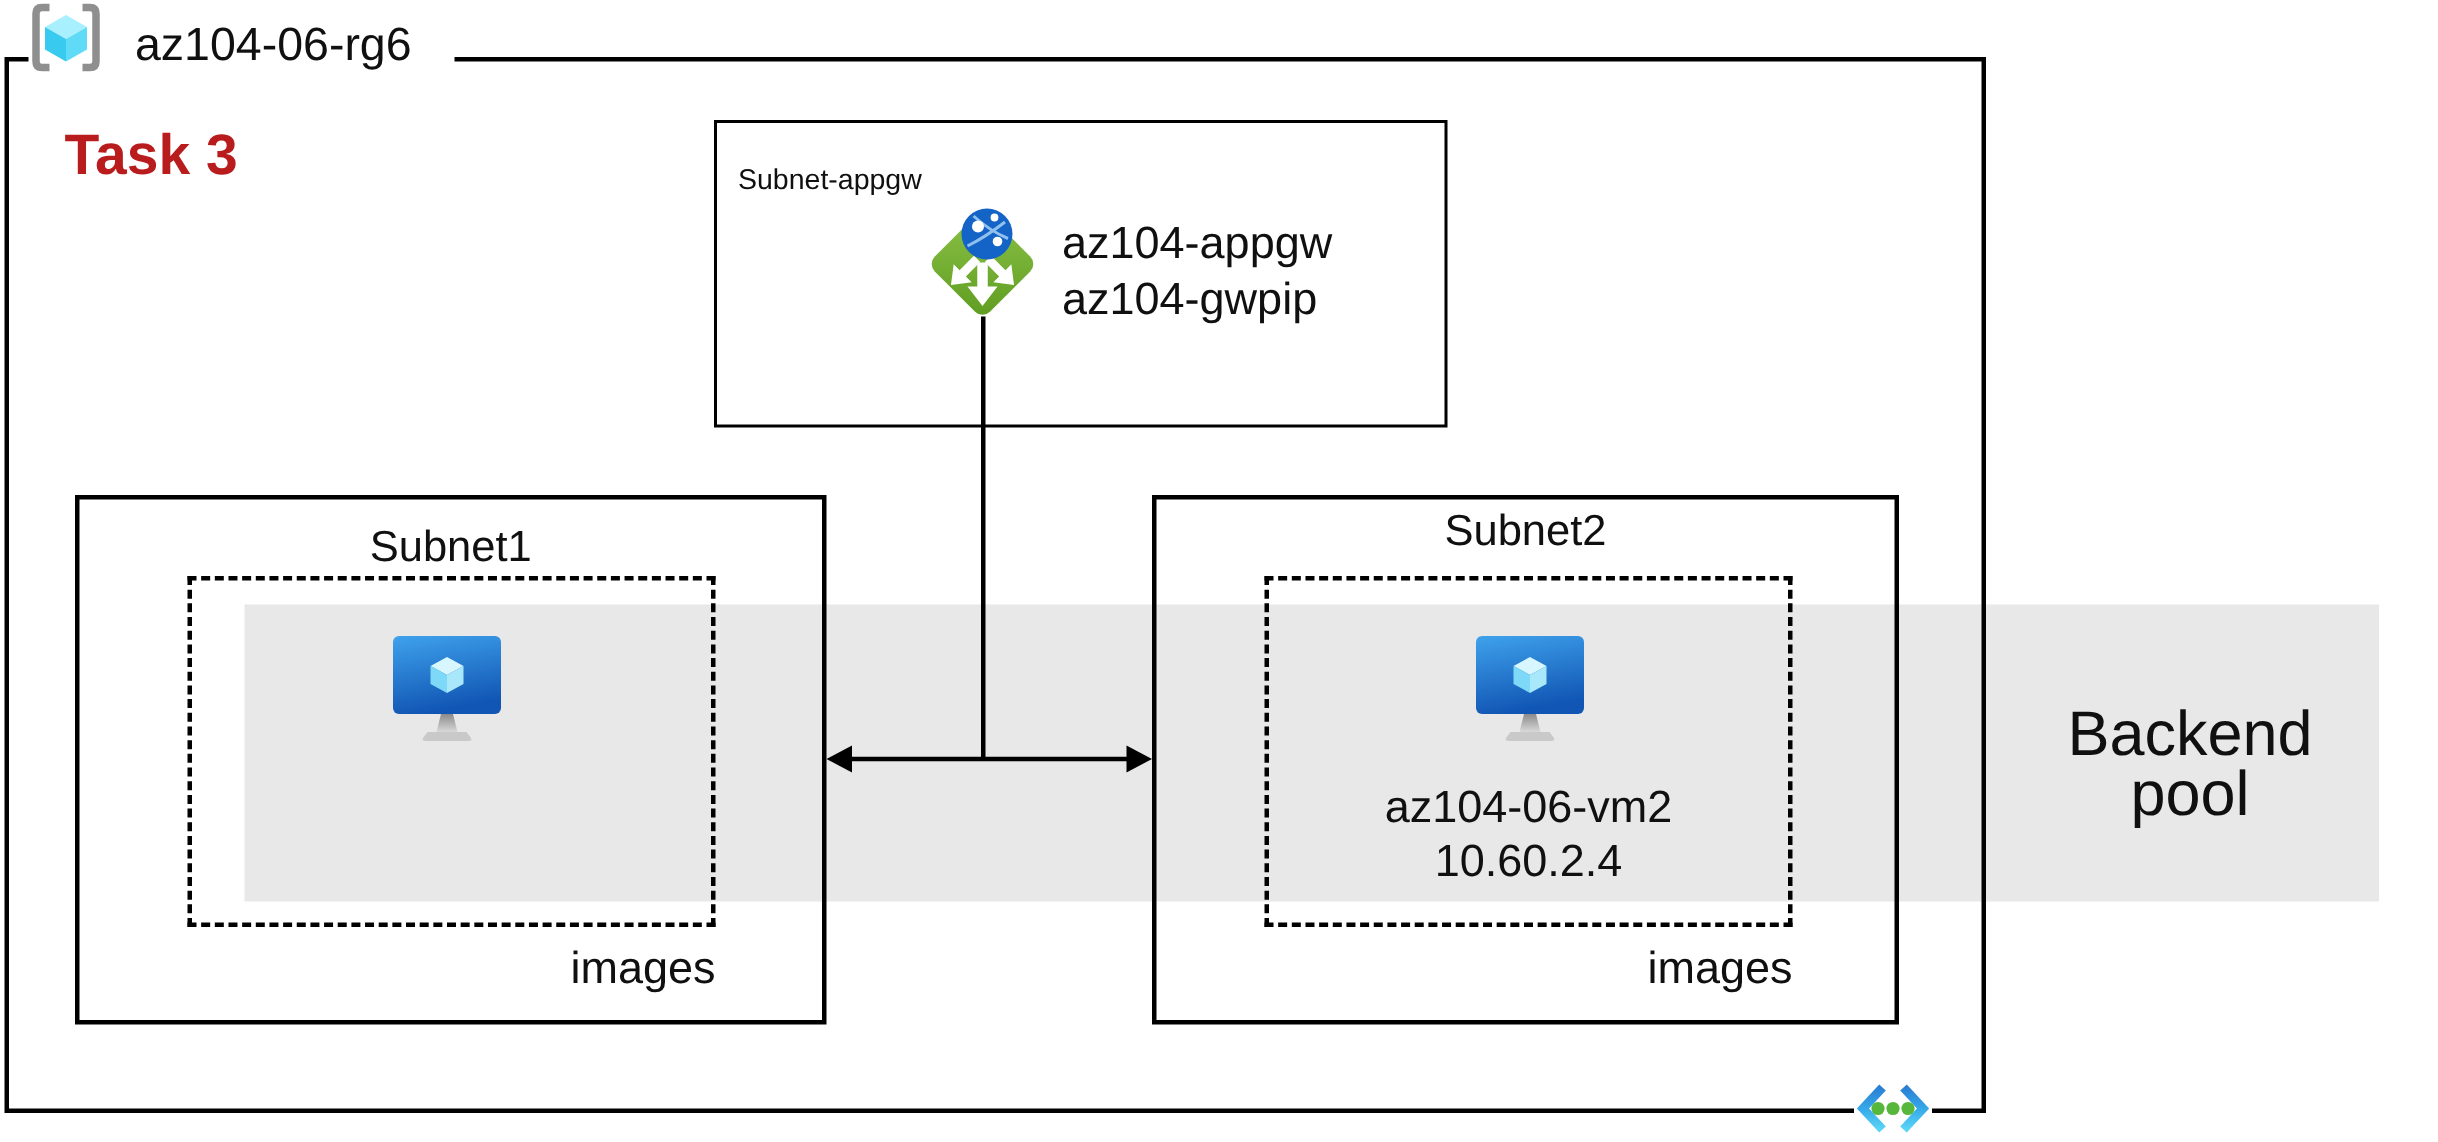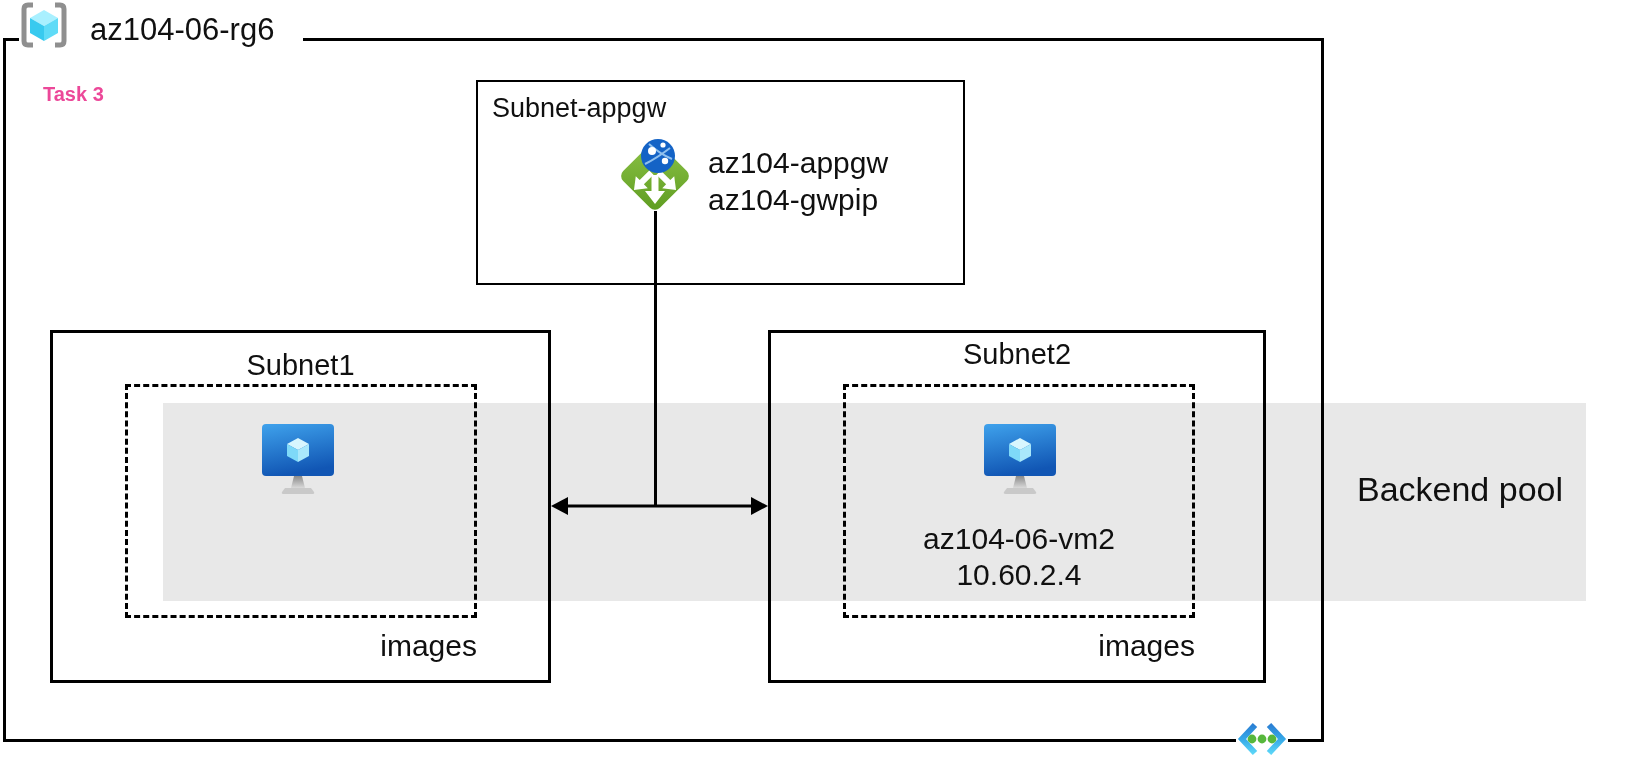--- a/index.html
+++ b/index.html
@@ -14,43 +14,43 @@
   }
   .abs { position: absolute; }
 
   
   .band {
     left: 163px; top: 403px; width: 1423px; height: 198px;
     background: #E8E8E8; z-index: 1;
   }
   .backend-label {
     left: 1334px; top: 469px; width: 252px;
-    text-align: center; font-size: 34px; line-height: 40px; z-index: 2;
+    text-align: center; font-size: 42px; line-height: 40px; z-index: 2;
   }
 
   
   .rg-box {
     left: 3px; top: 38px; width: 1321px; height: 704px;
     border: 3px solid #000; box-sizing: border-box;
     background: transparent; z-index: 2;
   }
   .border-mask {
     left: 19px; top: 34px; width: 284px; height: 11px;
     background: #ffffff; z-index: 4;
   }
   .rg-icon { left: 20px; top: 2px; width: 48px; height: 46px; z-index: 5; }
   .rg-title { left: 90px; top: 11px; font-size: 31px; line-height: 38px; z-index: 5; }
-  .task-label { left: 43px; top: 83px; font-size: 20px; font-weight: bold; color: #ec4899; z-index: 5; }
+  .task-label { left: 43px; top: 83px; font-size: 38px; font-weight: bold; color: #b91c1c; z-index: 5; }
 
   
   .appgw-box {
     left: 476px; top: 80px; width: 489px; height: 205px;
     border: 2px solid #000; box-sizing: border-box; background: #fff; z-index: 2;
   }
-  .appgw-box .box-label { position: absolute; left: 14px; top: 11px; font-size: 27px; }
+  .appgw-box .box-label { position: absolute; left: 14px; top: 28px; font-size: 19px; }
   .appgw-icon { left: 616px; top: 133px; width: 78px; height: 82px; z-index: 5; }
   .appgw-names { left: 708px; top: 144px; font-size: 30px; line-height: 37px; z-index: 5; }
 
   
   .subnet-box {
     border: 3px solid #000; box-sizing: border-box;
     background: transparent; z-index: 2;
   }
   .subnet1-box { left: 50px; top: 330px; width: 501px; height: 353px; }
   .subnet2-box { left: 768px; top: 330px; width: 498px; height: 353px; }

